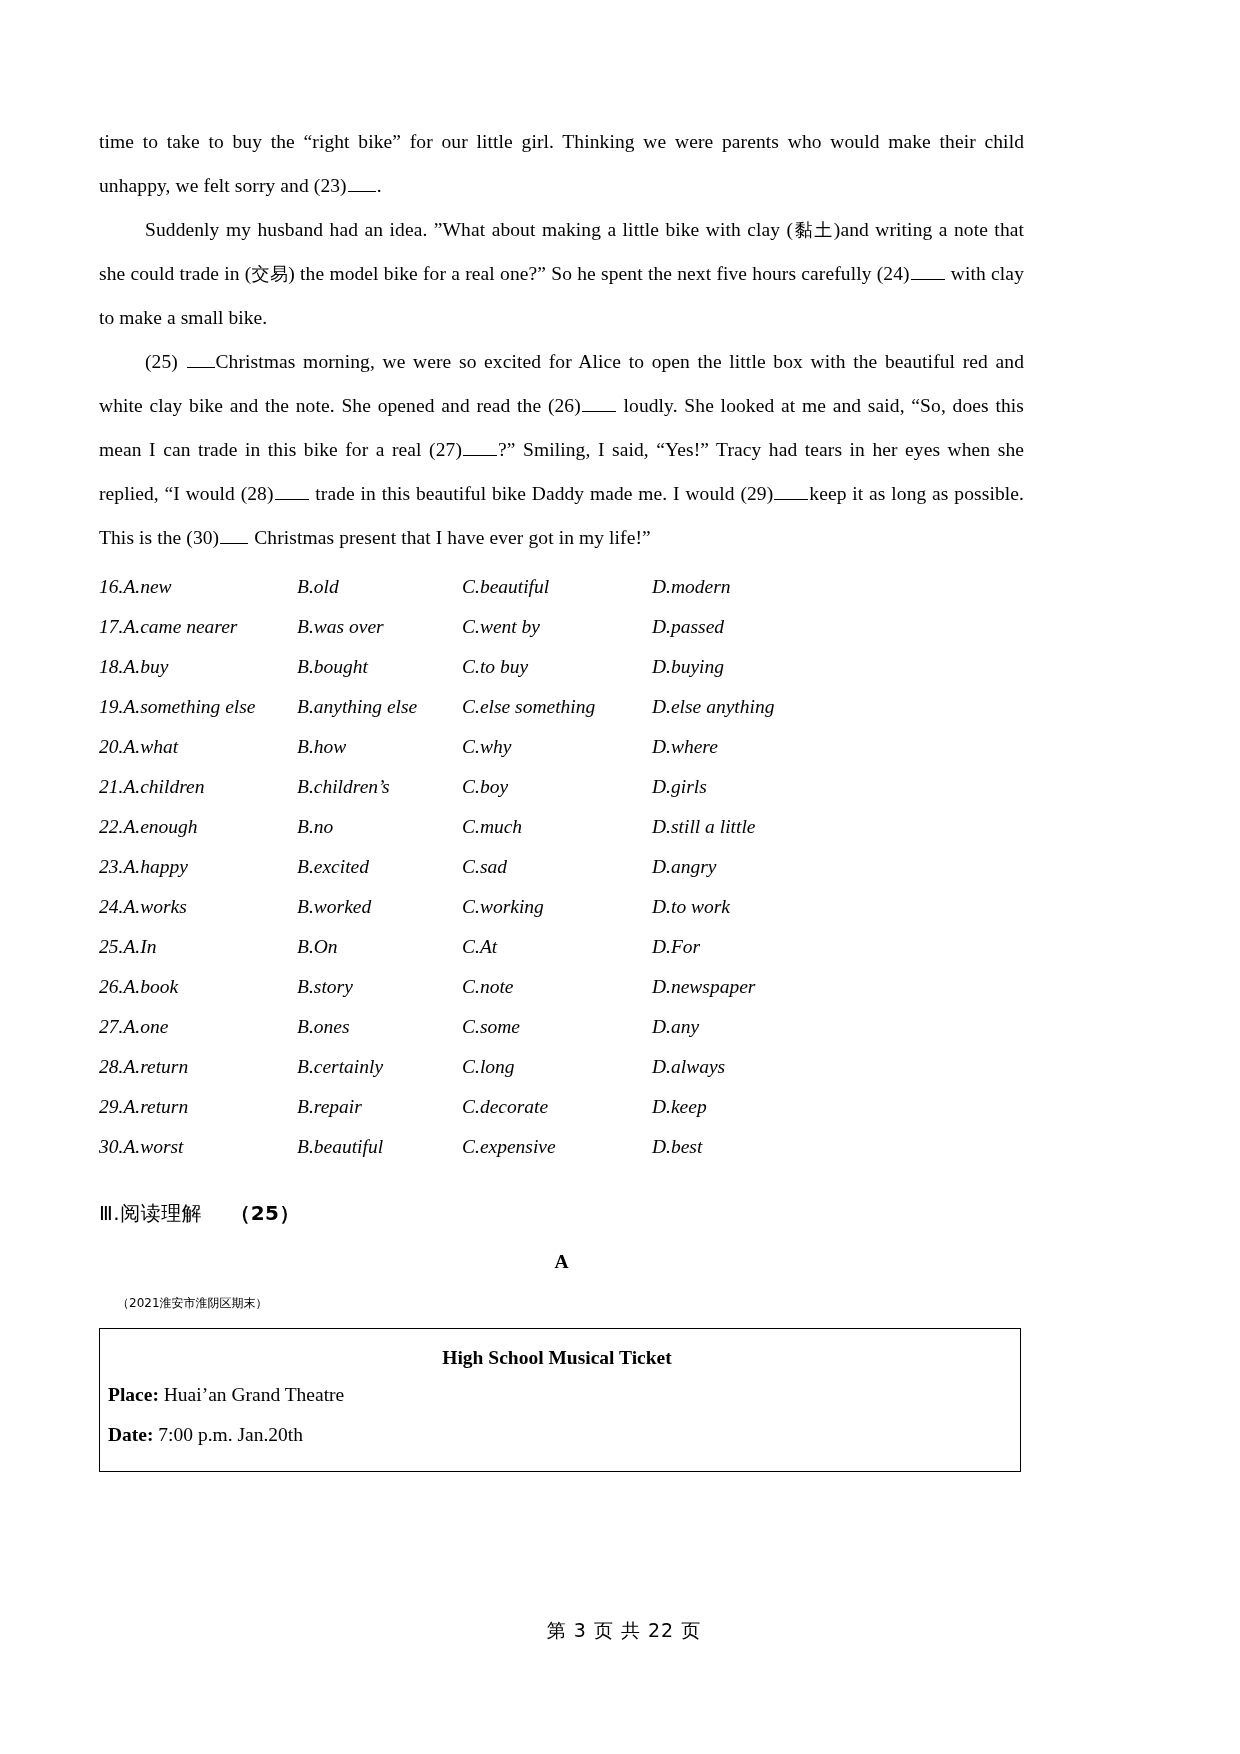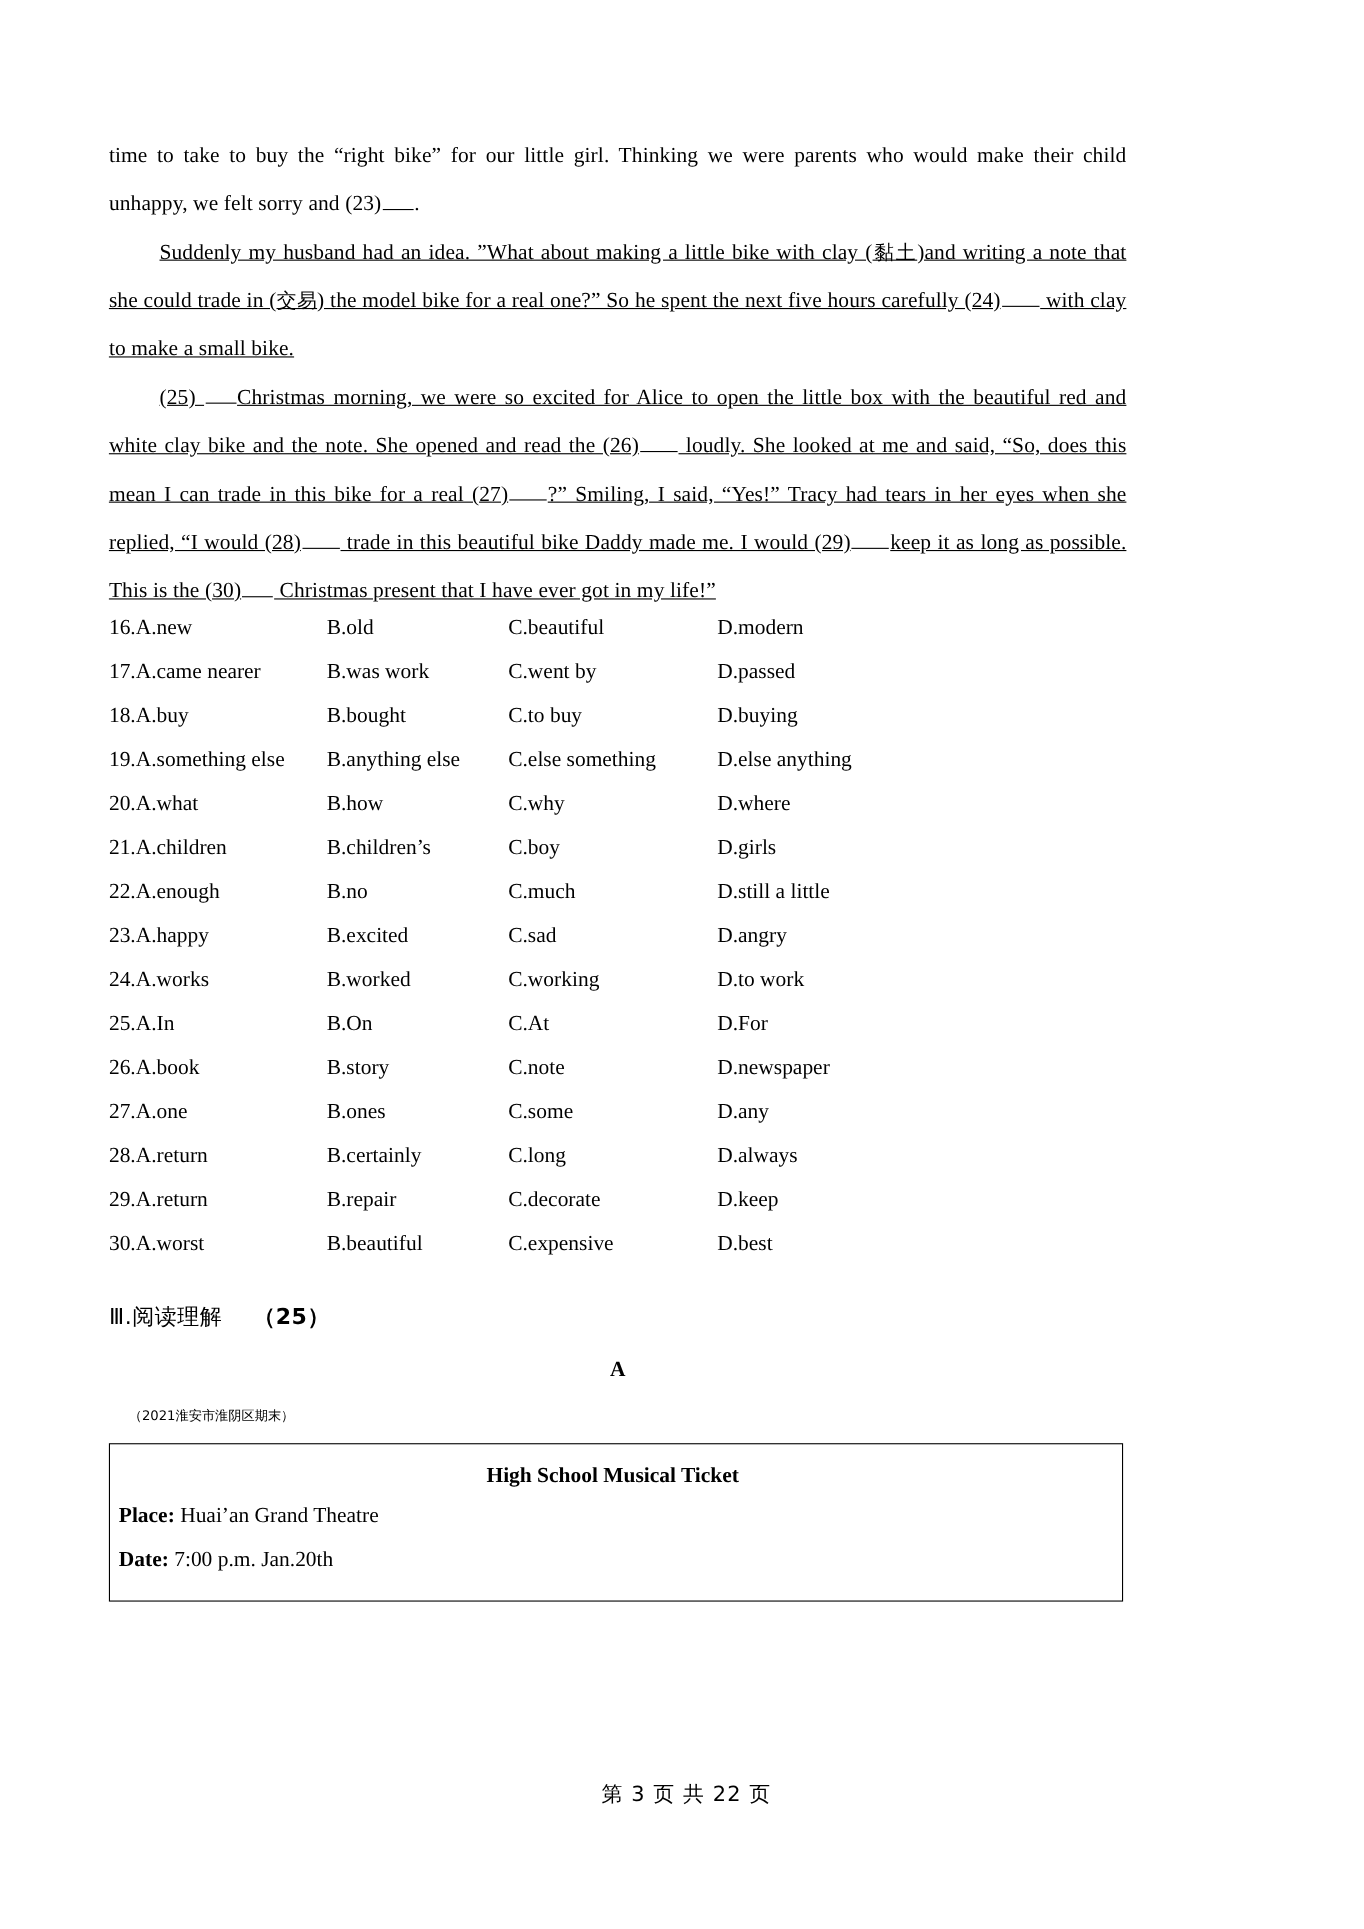--- a/index.html
+++ b/index.html
@@ -33,36 +33,37 @@
   .para {
     font-size: 19.5px;
     line-height: 44px;
     text-align: justify;
     text-justify: inter-word;
     margin: 0 0 0 0;
     letter-spacing: 0.1px;
   }
   .para.indent {
     text-indent: 46px;
-    text-decoration: underline;
   }
   .para .blank {
     display: inline-block;
     border-bottom: 1.6px solid #000;
     height: 0.78em;
     vertical-align: baseline;
     margin: 0 1px;
   }
   .blank.w1 { width: 28px; }
   .blank.w2 { width: 34px; }
   .zh { font-family: "DejaVu Sans", "Liberation Sans", sans-serif; font-size: 18px; }
 
   
   .options {
+    margin-top: 16px;
     width: 925px;
+    font-style: italic;
   }
   .opt-row {
     display: flex;
     align-items: baseline;
     height: 40px;
     font-size: 19.5px;
   }
   .opt-a { width: 198px; flex: 0 0 198px; }
   .opt-b { width: 165px; flex: 0 0 165px; }
   .opt-c { width: 190px; flex: 0 0 190px; }
@@ -146,21 +147,21 @@
 
       <div class="opt-row">
         <span class="opt-a opt-num"><span>16</span>.<span>A.new</span></span>
         <span class="opt-b">B.old</span>
         <span class="opt-c">C.beautiful</span>
         <span class="opt-d">D.modern</span>
       </div>
 
       <div class="opt-row">
         <span class="opt-a opt-num"><span>17</span>.<span>A.came nearer</span></span>
-        <span class="opt-b">B.was work</span>
+        <span class="opt-b">B.was over</span>
         <span class="opt-c">C.went by</span>
         <span class="opt-d">D.passed</span>
       </div>
 
       <div class="opt-row">
         <span class="opt-a opt-num"><span>18</span>.<span>A.buy</span></span>
         <span class="opt-b">B.bought</span>
         <span class="opt-c">C.to buy</span>
         <span class="opt-d">D.buying</span>
       </div>

